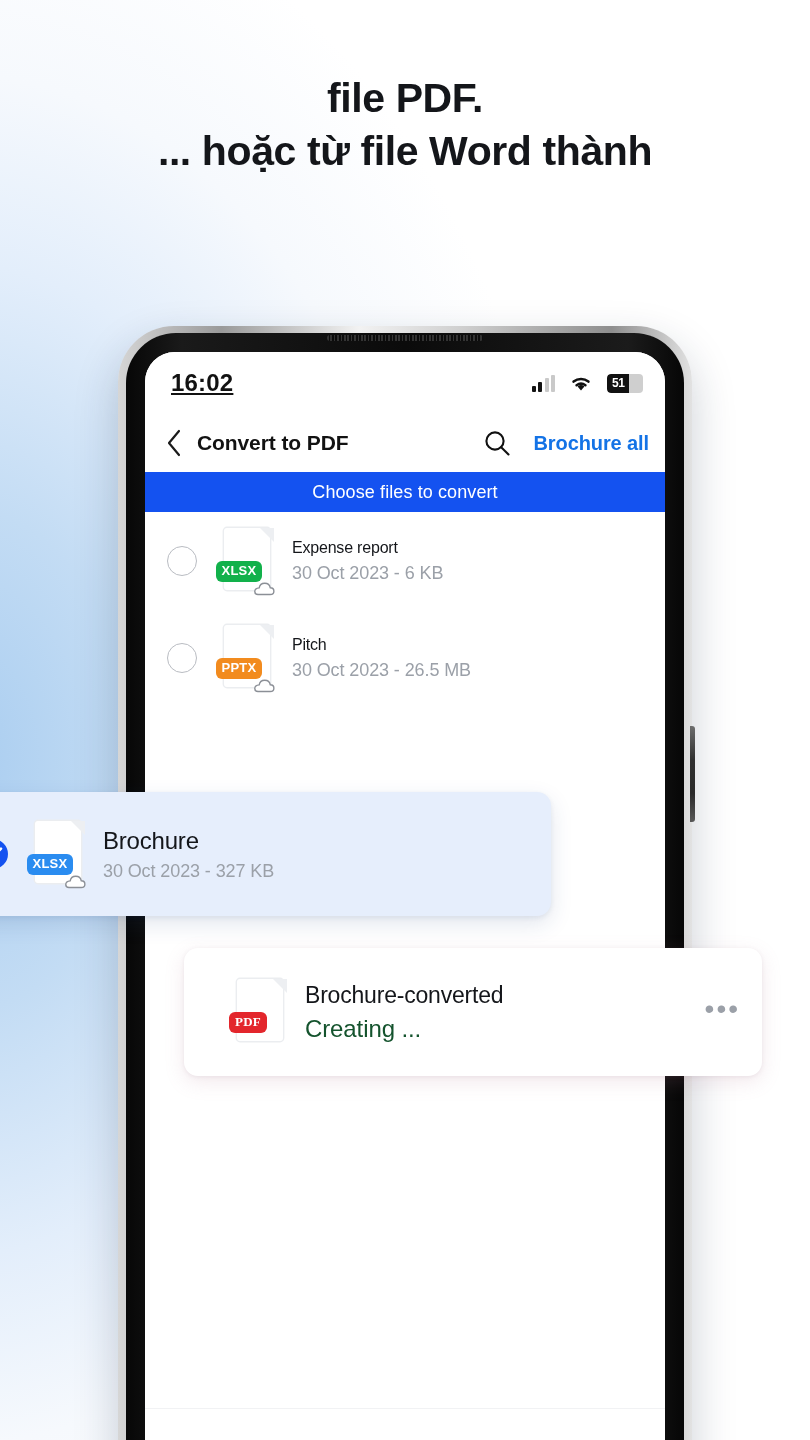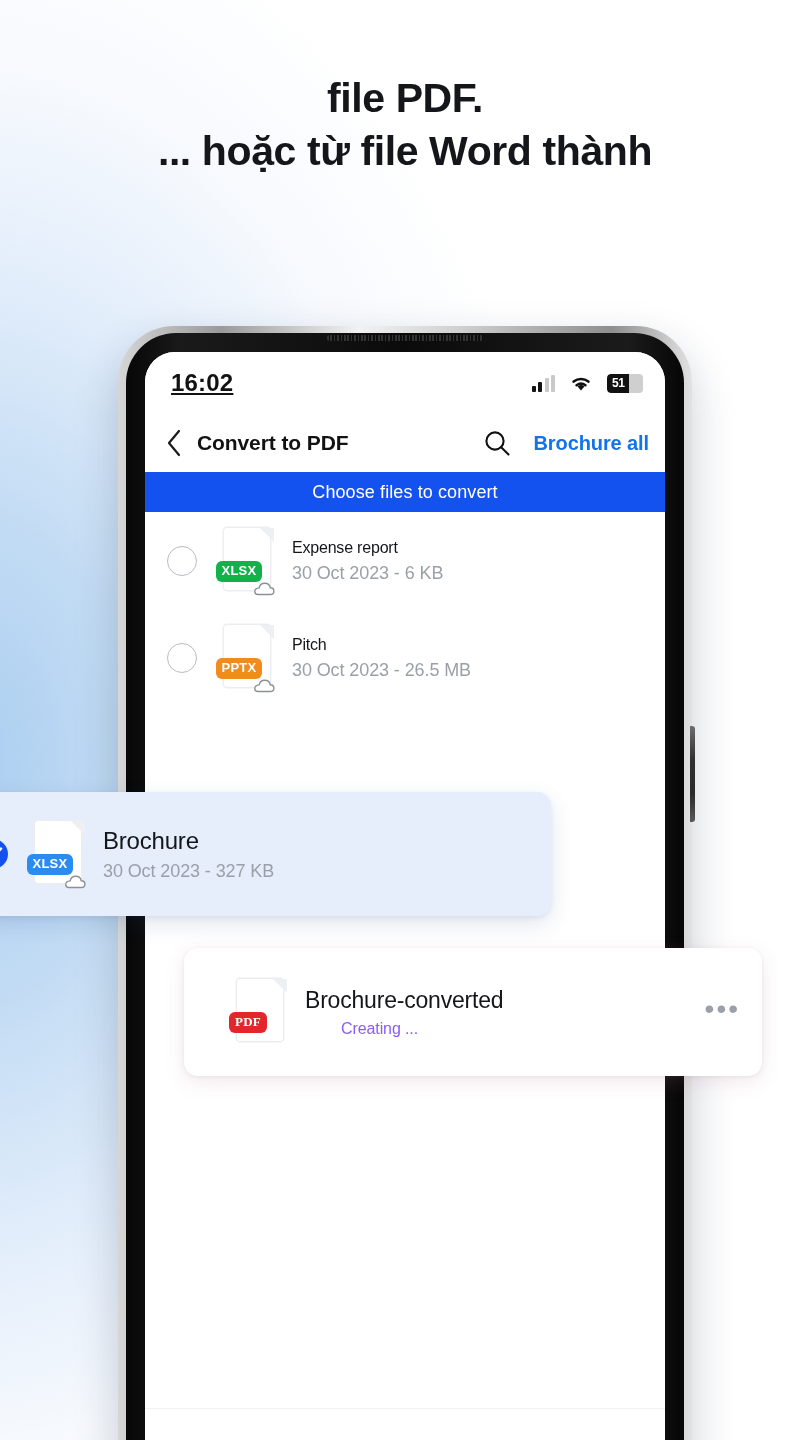--- a/index.html
+++ b/index.html
@@ -315,24 +315,23 @@
     border-radius: 14px;
     box-shadow: 0 6px 20px rgba(180,120,140,0.16), 0 1px 4px rgba(120,90,110,0.10);
     display: flex;
     align-items: center;
     padding: 0 22px 0 26px;
     z-index: 24;
   }
   .converted-card .fname { font-size: 23px; }
   .status-creating {
     margin-top: 6px;
-    font-size: 16px;
-    color: #8b5cf6;
+    font-size: 24px;
+    color: #14532d;
     letter-spacing: -.1px;
-    margin-left: 36px;
   }
   .kebab {
     margin-left: auto;
     color: #9ba0a8;
     font-size: 28px;
     letter-spacing: 2px;
     line-height: 1;
     padding-bottom: 6px;
   }
 

